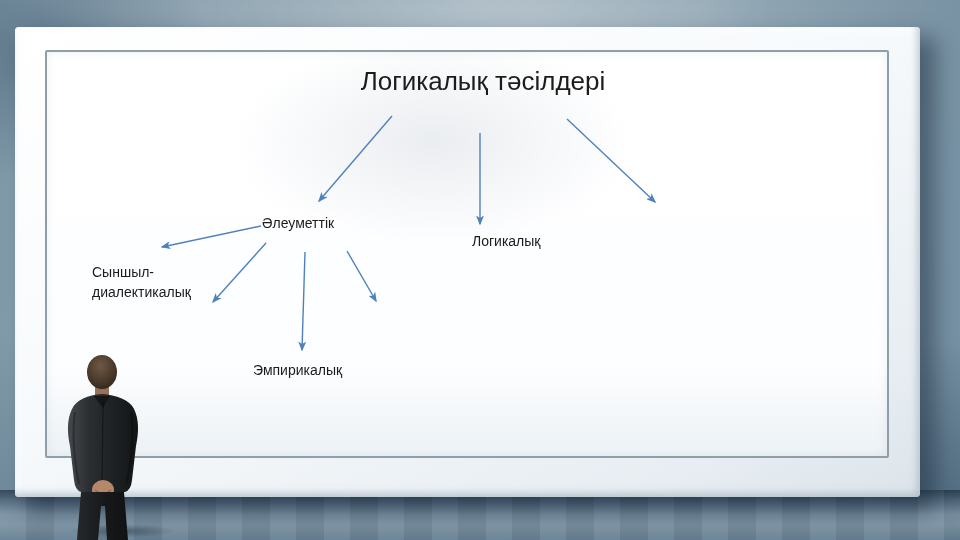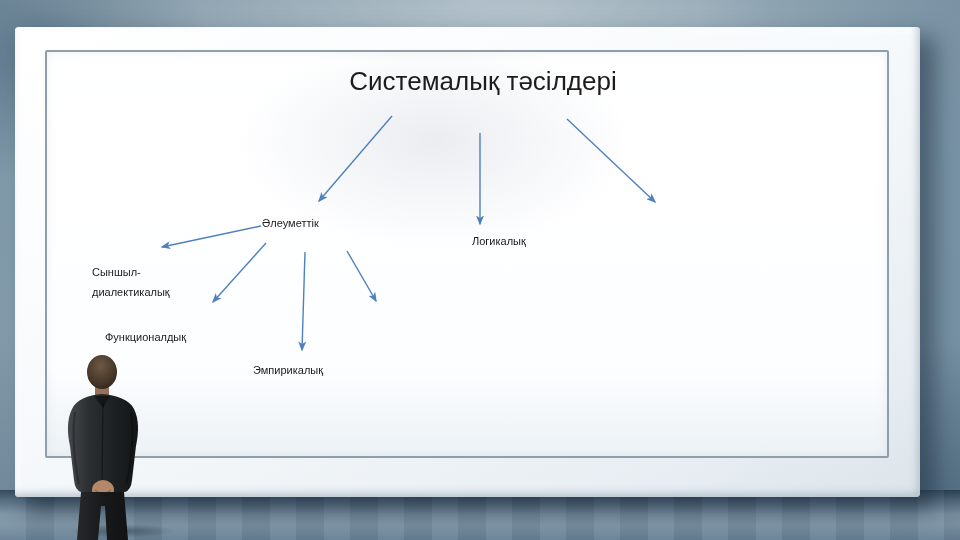--- a/index.html
+++ b/index.html
@@ -46,21 +46,21 @@
       linear-gradient(180deg, #ffffff 0%, #fdfeff 78%, #eef3f7 97%);
     box-shadow: inset 0 0 10px rgba(150,165,178,0.18);
   }
 
   
   .diagram { position:absolute; inset:0; color:var(--text-color,#1c1c1c); }
   .slide-title {
     position:absolute; left:333px; top:66px; width:300px;
     font-size:26px; line-height:30px; text-align:center; letter-spacing:0;
   }
-  .node { position:absolute; font-size:11px; line-height:20px; white-space:pre-line; }
+  .node { position:absolute; font-size:14px; line-height:20px; white-space:pre-line; }
   .n-aleumettik     { left:262px; top:213px; }
   .n-logikalyk      { left:436px; top:231px;margin-left:36px; }
   .n-empirikalyk    { left:618px; top:213px; }
   .n-synshyl        { left:92px;  top:262px; }
   .n-funktsionaldyk { left:105px; top:327px; }
   .n-sistemalyk     { left:253px; top:360px; }
   .n-bikhevioristik { left:345px; top:313px; }
 
   
   .arrows { position:absolute; left:0; top:0; }
@@ -81,42 +81,41 @@
 
   <div class="wall"></div>
   <div class="floor"></div>
 
   <div class="board">
     <div class="board-inner"></div>
   </div>
 
   <div class="diagram">
 
-    <div class="slide-title">Системалық тәсілдері</div>
+    <div class="slide-title">Логикалық тәсілдері</div>
 
     <svg class="arrows" width="960" height="540" viewBox="0 0 960 540">
       <defs>
         <marker id="ah" viewBox="0 0 10 8" refX="8.5" refY="4" markerWidth="10" markerHeight="8" orient="auto" markerUnits="userSpaceOnUse">
           <path class="arrowhead-shape" d="M0,0 L10,4 L0,8 L2.6,4 Z"></path>
         </marker>
       </defs>
       <line x1="392" y1="116" x2="319" y2="201" marker-end="url(#ah)"></line>
       <line x1="480" y1="133" x2="480" y2="224" marker-end="url(#ah)"></line>
       <line x1="567" y1="119" x2="655" y2="202" marker-end="url(#ah)"></line>
       <line x1="261" y1="226" x2="162" y2="247" marker-end="url(#ah)"></line>
       <line x1="266" y1="243" x2="213" y2="302" marker-end="url(#ah)"></line>
       <line x1="305" y1="252" x2="302" y2="350" marker-end="url(#ah)"></line>
       <line x1="347" y1="251" x2="376" y2="301" marker-end="url(#ah)"></line>
     </svg>
 
     <div class="node n-aleumettik">Әлеуметтік</div>
     <div class="node n-logikalyk">Логикалық</div>
     <div class="node n-synshyl">Сыншыл-
 диалектикалық</div>
-    <div class="node n-funktsionaldyk">Функционалдық</div>
     <div class="node n-sistemalyk">Эмпирикалық</div>
   </div>
 
   <div class="man-shadow"></div>
 
   <svg class="man" width="96" height="190" viewBox="0 0 96 190">
     <defs>
       <radialGradient id="hairG" cx="0.45" cy="0.32" r="0.85">
         <stop offset="0" stop-color="#6e5844"></stop>
         <stop offset="0.55" stop-color="#49392a"></stop>

